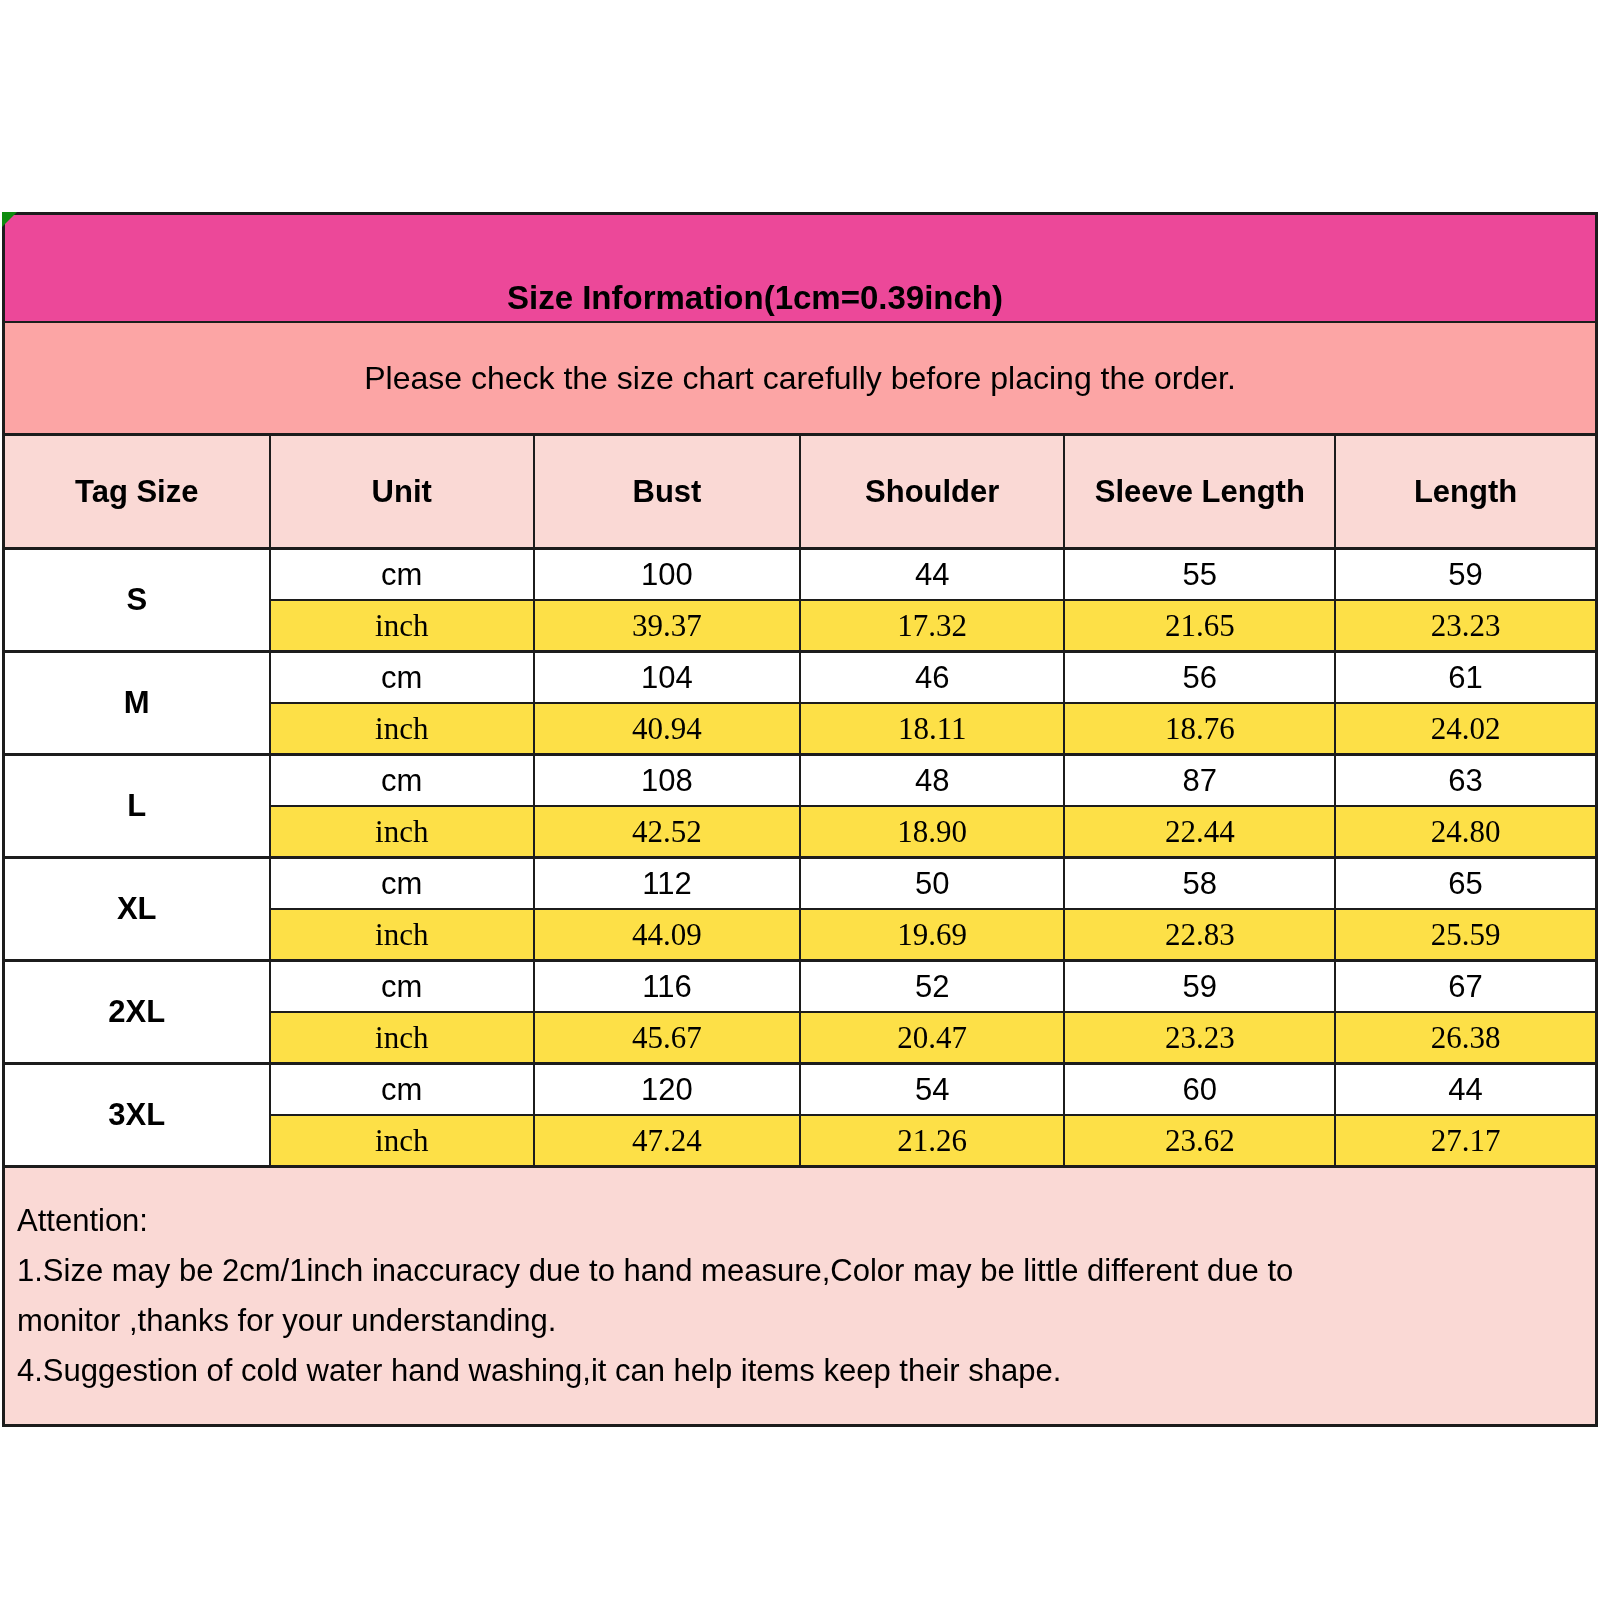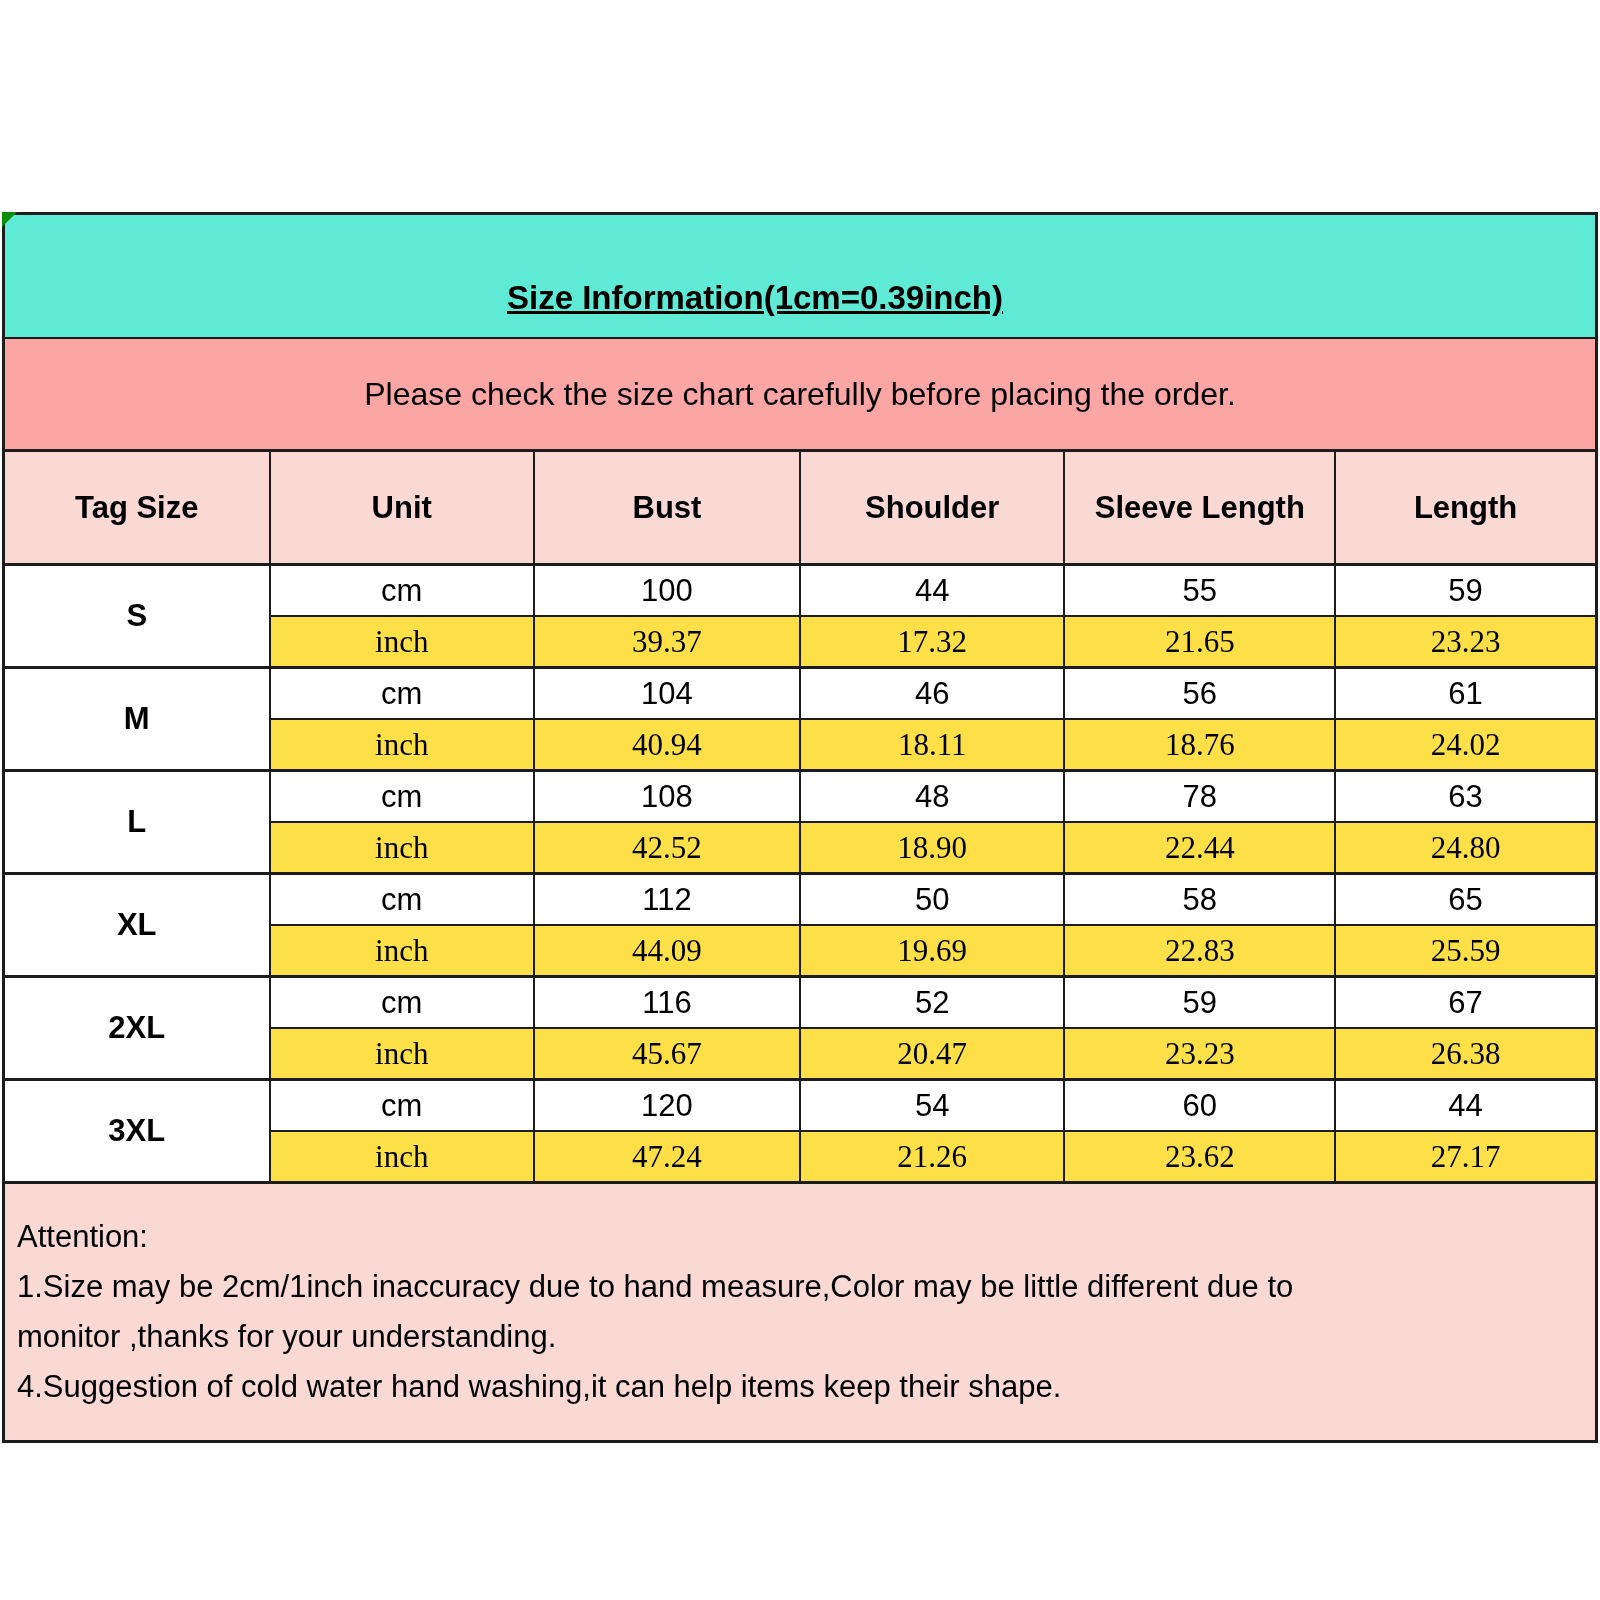--- a/index.html
+++ b/index.html
@@ -43,28 +43,27 @@
     border: 3px solid #1c1c1c;
   }
   td {
     border: 2px solid #1c1c1c;
     text-align: center;
     padding: 0;
     overflow: hidden;
   }
   td.title {
     height: 102px;
-    background: #5eead4;
+    background: #ec4899;
     vertical-align: bottom;
     font-size: 33px;
     font-weight: bold;
-    padding-bottom: 20px;
+    padding-bottom: 4px;
     padding-right: 90px;
     border-bottom-width: 2px;
-    text-decoration: underline;
   }
   td.subtitle {
     height: 110px;
     background: #fca5a5;
     vertical-align: middle;
     font-size: 32px;
     border-bottom-width: 3px;
   }
   tr.head td {
     height: 111px;
@@ -166,21 +165,21 @@
           <td class="pink">18.11</td>
           <td class="pink">18.76</td>
           <td class="pink">24.02</td>
         </tr>
 
         <tr class="datarow gtop">
           <td class="size" rowspan="2">L</td>
           <td>cm</td>
           <td>108</td>
           <td>48</td>
-          <td>78</td>
+          <td>87</td>
           <td>63</td>
         </tr>
         <tr class="datarow">
           <td class="pink">inch</td>
           <td class="pink">42.52</td>
           <td class="pink">18.90</td>
           <td class="pink">22.44</td>
           <td class="pink">24.80</td>
         </tr>
 

